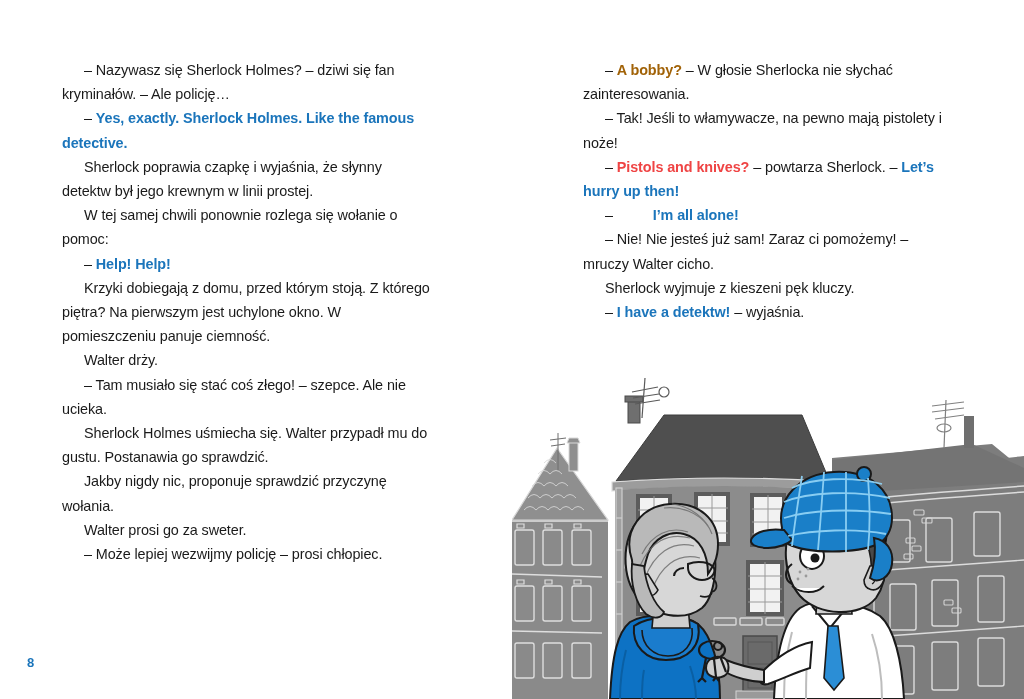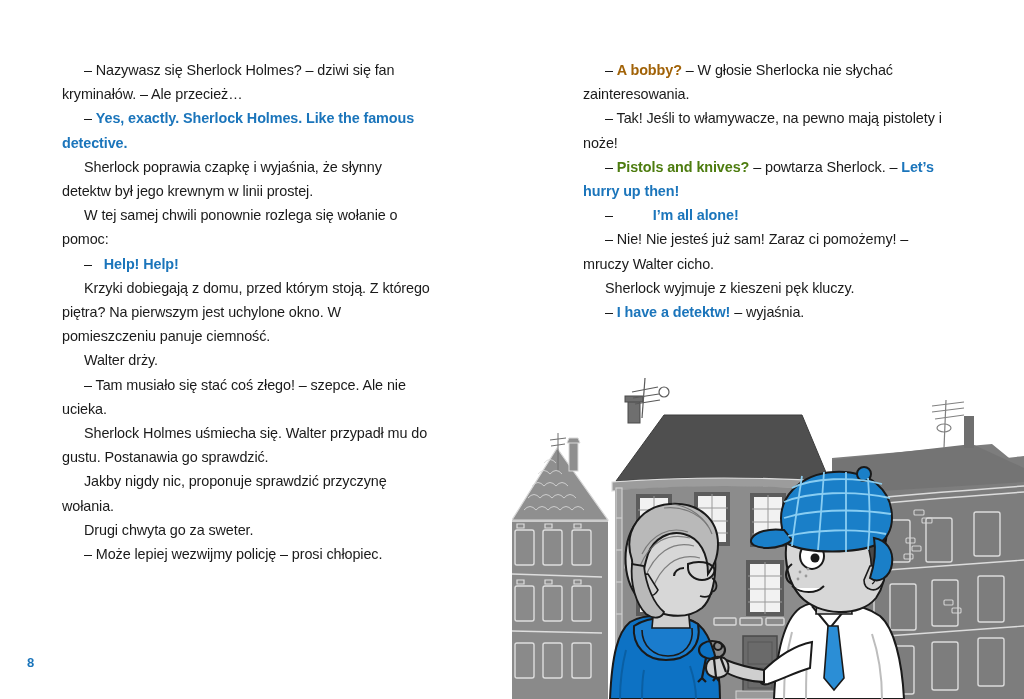--- a/index.html
+++ b/index.html
@@ -66,38 +66,38 @@
     overflow: hidden;
   }
   .illustration svg { display: block; }
 </style>
 </head>
 <body style="background: rgb(255, 255, 255);">
 
 <div class="page">
 
   <div class="col col-left" id="col-left">
-      <p class="para"><span class="dash">– </span><span class="dash">Nazywasz się Sherlock Holmes? – dziwi się fan kryminałów. – Ale przecież…</span></p>
+      <p class="para"><span class="dash">– </span><span class="dash">Nazywasz się Sherlock Holmes? – dziwi się fan kryminałów. – Ale policję…</span></p>
       <p class="para"><span class="dash">– </span><span class="en" style="color: rgb(27, 117, 187);">Yes, exactly. Sherlock Holmes. Like the famous detective.</span></p>
       <p class="para"><span class="dash">Sherlock poprawia czapkę i wyjaśnia, że słynny detektw był jego krewnym w linii prostej.</span></p>
       <p class="para"><span class="dash">W tej samej chwili ponownie rozlega się wołanie o pomoc:</span></p>
-      <p class="para"><span class="dash">– </span><span class="en" style="color: rgb(27, 117, 187); margin-left: 8px;">Help! Help!</span></p>
+      <p class="para"><span class="dash">– </span><span class="en" style="color: rgb(27, 117, 187);">Help! Help!</span></p>
       <p class="para"><span class="dash">Krzyki dobiegają z domu, przed którym stoją. Z którego piętra? Na pierwszym jest uchylone okno. W pomieszczeniu panuje ciemność.</span></p>
       <p class="para"><span class="dash">Walter drży.</span></p>
       <p class="para"><span class="dash">– </span><span class="dash">Tam musiało się stać coś złego! – szepce. Ale nie ucieka.</span></p>
       <p class="para"><span class="dash">Sherlock Holmes uśmiecha się. Walter przypadł mu do gustu. Postanawia go sprawdzić.</span></p>
       <p class="para"><span class="dash">Jakby nigdy nic, proponuje sprawdzić przyczynę wołania.</span></p>
-      <p class="para"><span class="dash">Drugi chwyta go za sweter.</span></p>
+      <p class="para"><span class="dash">Walter prosi go za sweter.</span></p>
       <p class="para"><span class="dash">– </span><span class="dash">Może lepiej wezwijmy policję – prosi chłopiec.</span></p>
     </div>
 
   <div class="col col-right" id="col-right">
       <p class="para"><span class="dash">– </span><span class="en" style="color: #a16207;">A bobby?</span><span class="dash"> – W głosie Sherlocka nie słychać zainteresowania.</span></p>
       <p class="para"><span class="dash">– Tak! Jeśli to włamywacze, na pewno mają pistolety i noże!</span></p>
-      <p class="para"><span class="dash">– </span><span class="en" style="color: #4d7c0f;">Pistols and knives?</span><span class="dash"> – powtarza Sherlock. – </span><span class="en" style="color: rgb(27, 117, 187);">Let’s hurry up then!</span></p>
+      <p class="para"><span class="dash">– </span><span class="en" style="color: #ef4444;">Pistols and knives?</span><span class="dash"> – powtarza Sherlock. – </span><span class="en" style="color: rgb(27, 117, 187);">Let’s hurry up then!</span></p>
       <p class="para"><span class="dash">– </span><span class="en" style="color: rgb(27, 117, 187); padding-left: 36px;">I’m all alone!</span></p>
       <p class="para"><span class="dash">– Nie! Nie jesteś już sam! Zaraz ci pomożemy! – mruczy Walter cicho.</span></p>
       <p class="para"><span class="dash">Sherlock wyjmuje z kieszeni pęk kluczy.</span></p>
       <p class="para"><span class="dash">– </span><span class="en" style="color: rgb(27, 117, 187);">I have a detektw!</span><span class="dash"> – wyjaśnia.</span></p>
     </div>
 
   <div class="page-number" style="color: rgb(27, 117, 187);">8</div>
 
   <div class="illustration">
     <svg width="512" height="321" viewBox="0 0 512 321" xmlns="http://www.w3.org/2000/svg">

